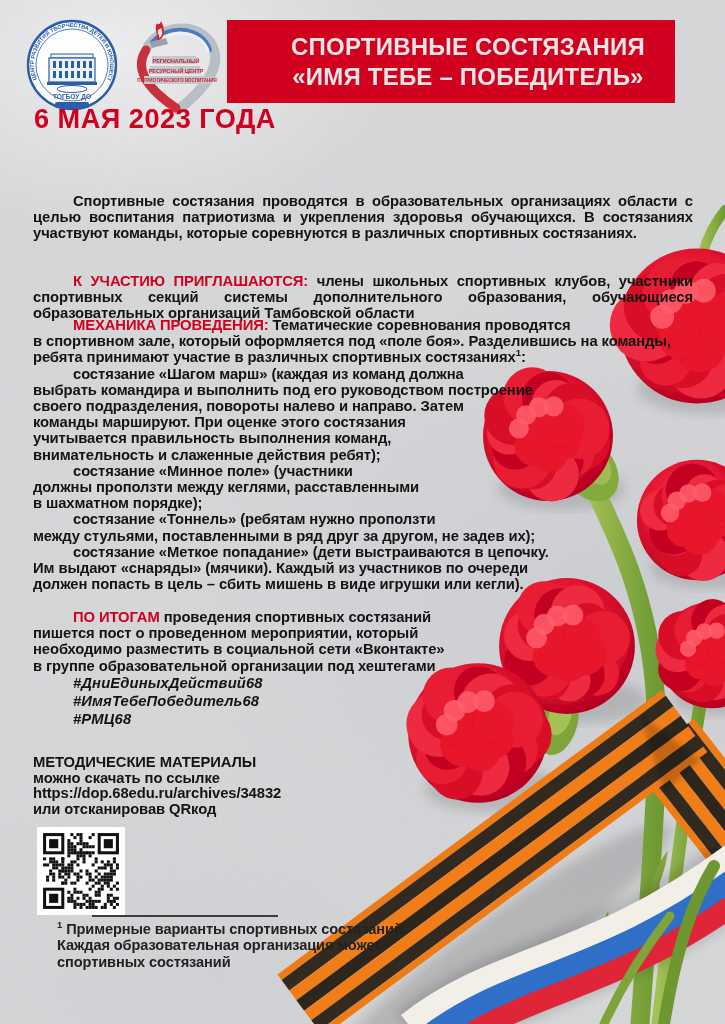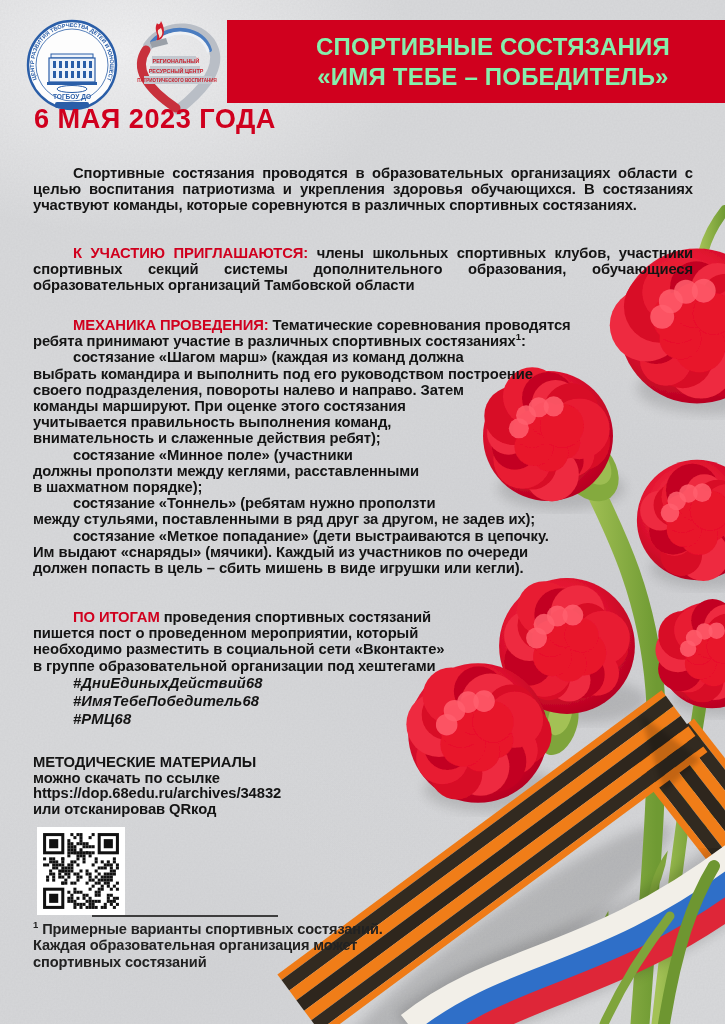--- a/index.html
+++ b/index.html
@@ -8,41 +8,41 @@
     font-family:"Liberation Sans","DejaVu Sans",sans-serif;font-weight:bold;color:#141414;
     background:
       radial-gradient(420px 260px at 16% 5%, rgba(244,244,245,.9) 0%, rgba(244,244,245,0) 70%),
       radial-gradient(600px 480px at 85% 60%, rgba(200,201,205,.55) 0%, rgba(200,201,205,0) 72%),
       radial-gradient(500px 320px at 30% 95%, rgba(206,207,210,.5) 0%, rgba(206,207,210,0) 70%),
       #d8d9db;
   }
   .abs{position:absolute;}
   svg{display:block;}
   
-  .banner{left:227px;top:20px;width:498px;height:83px;background:#d0001e;color:#86efac;
+  .banner{left:227px;top:20px;width:448px;height:83px;background:#d0001e;color:#e5e5e5;
     display:flex;flex-direction:column;justify-content:center;align-items:center;
     padding-left:34px;box-sizing:border-box;}
   .banner .t{font-size:24px;line-height:30px;white-space:nowrap;letter-spacing:.2px;}
   .date{left:34px;top:103px;font-size:28px;color:#d0001e;white-space:nowrap;letter-spacing:.5px;
     transform:scaleX(.97);transform-origin:left top;}
   
   .blk{left:33px;width:660px;font-size:14.8px;letter-spacing:-.1px;}
   .ln{white-space:nowrap;}
-  .ln.flow{white-space:normal;text-align:justify;text-indent:40px;}
+  .ln.flow{white-space:normal;text-align:justify;text-indent:40px;margin-top:28px;}
   .ln.ind{padding-left:40px;}
   .red{color:#d0001e;}
   sup{font-size:9.5px;line-height:0;}
   #intro .ln,#invite .ln{line-height:15.9px;}
   #mech .ln{line-height:16.2px;}
   #results .ln{line-height:16.2px;}
   #results .ln.tag{line-height:18.2px;font-style:italic;letter-spacing:.1px;}
   #materials .ln{line-height:15.6px;}
   #footnote .ln{line-height:16.4px;font-size:14.6px;color:#222;}
   #intro{top:166px;} #invite{top:246px;} #mech{top:317px;}
-  #results{top:609px;} #materials{top:755px;} #footnote{top:921px;}
+  #results{top:609px;} #materials{top:755px;} #footnote{top:921px;margin-left:24px;}
   .divider{left:92px;top:915px;width:186px;height:2px;background:#3d3d3d;}
   .qrbox{left:37px;top:827px;width:88px;height:88px;background:#fff;}
 </style>
 </head>
 <body>
 
 <div class="poster">
 
   <svg id="deco" class="abs" style="left:0;top:0" width="725" height="1024" viewBox="0 0 725 1024" aria-hidden="true">
     <defs>
@@ -350,20 +350,21 @@
   <div class="abs date">6 МАЯ 2023 ГОДА</div>
 
   <div id="intro" class="abs blk">
       <div class="ln flow"><span>Спортивные состязания проводятся в образовательных организациях области с целью воспитания патриотизма и укрепления здоровья обучающихся. В состязаниях участвуют команды, которые соревнуются в различных спортивных состязаниях.</span></div>
     </div>
   <div id="invite" class="abs blk">
       <div class="ln flow"><span class="red">К УЧАСТИЮ ПРИГЛАШАЮТСЯ:</span><span> члены школьных спортивных клубов, участники спортивных секций системы дополнительного образования, обучающиеся образовательных организаций Тамбовской области</span></div>
     </div>
   <div id="mech" class="abs blk">
       <div class="ln ind"><span class="red">МЕХАНИКА ПРОВЕДЕНИЯ:</span><span> Тематические соревнования проводятся</span></div>
+      <div class="ln"><span>в спортивном зале, который оформляется под «поле боя». Разделившись на команды,</span></div>
       <div class="ln"><span>ребята принимают участие в различных спортивных состязаниях</span><sup>1</sup><span>:</span></div>
       <div class="ln ind"><span>состязание «Шагом марш» (каждая из команд должна</span></div>
       <div class="ln"><span>выбрать командира и выполнить под его руководством построение</span></div>
       <div class="ln"><span>своего подразделения, повороты налево и направо. Затем</span></div>
       <div class="ln"><span>команды маршируют. При оценке этого состязания</span></div>
       <div class="ln"><span>учитывается правильность выполнения команд,</span></div>
       <div class="ln"><span>внимательность и слаженные действия ребят);</span></div>
       <div class="ln ind"><span>состязание «Минное поле» (участники</span></div>
       <div class="ln"><span>должны проползти между кеглями, расставленными</span></div>
       <div class="ln"><span>в шахматном порядке);</span></div>

